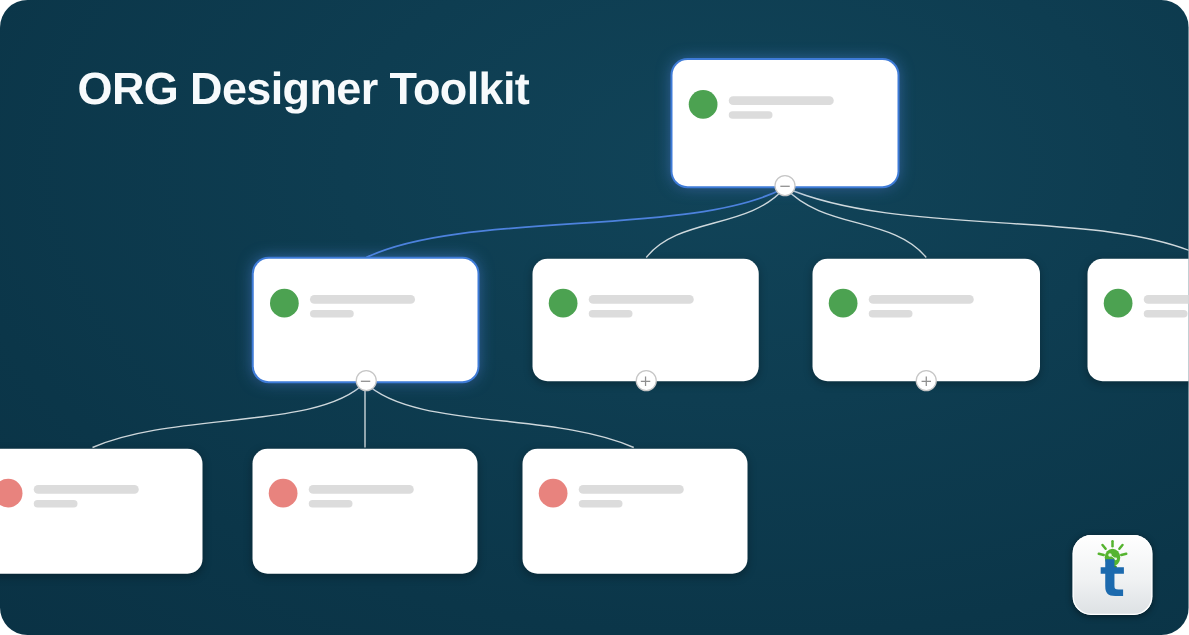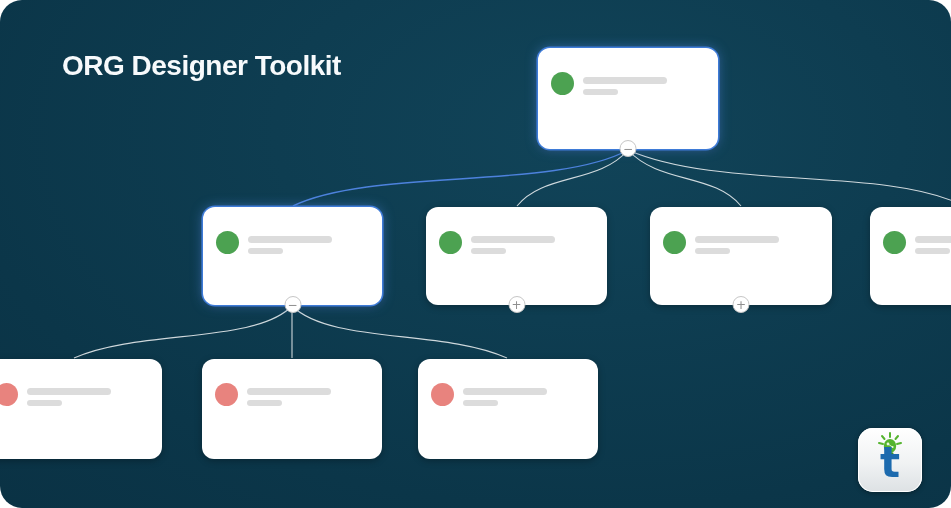--- a/index.html
+++ b/index.html
@@ -12,21 +12,21 @@
     --logo-letter:#1c6aae; --bulb:#55b42f; --bulb-dark:#3c8f22;
   }
   *{box-sizing:border-box}
   html,body{margin:0;padding:0;background:#ffffff;font-family:"Liberation Sans",sans-serif}
   .stage{
     position:relative;width:951px;height:508px;border-radius:22px;overflow:hidden;
     background:radial-gradient(120% 135% at 62% 26%, var(--bg1) 0%, var(--bg2) 55%, var(--bg3) 100%);
   }
   .title{
     position:absolute;left:62px;top:50px;margin:0;
-    font-size:28px;font-weight:700;letter-spacing:-.5px;color:#f7fafc;
+    font-size:36px;font-weight:700;letter-spacing:-.5px;color:#f7fafc;
   }
   svg.links{position:absolute;left:0;top:0;width:951px;height:508px}
   .link{fill:none;stroke:var(--line);stroke-width:1.1}
   .link.accent{stroke:var(--accent-line);stroke-width:1.4}
   .card{
     position:absolute;background:#ffffff;border-radius:12px;
     box-shadow:0 2px 7px rgba(0,0,0,.28);
   }
   .card.selected{
     box-shadow:0 0 0 1.6px var(--accent-border), 0 0 12px rgba(96,156,255,.55), 0 2px 7px rgba(0,0,0,.28);

